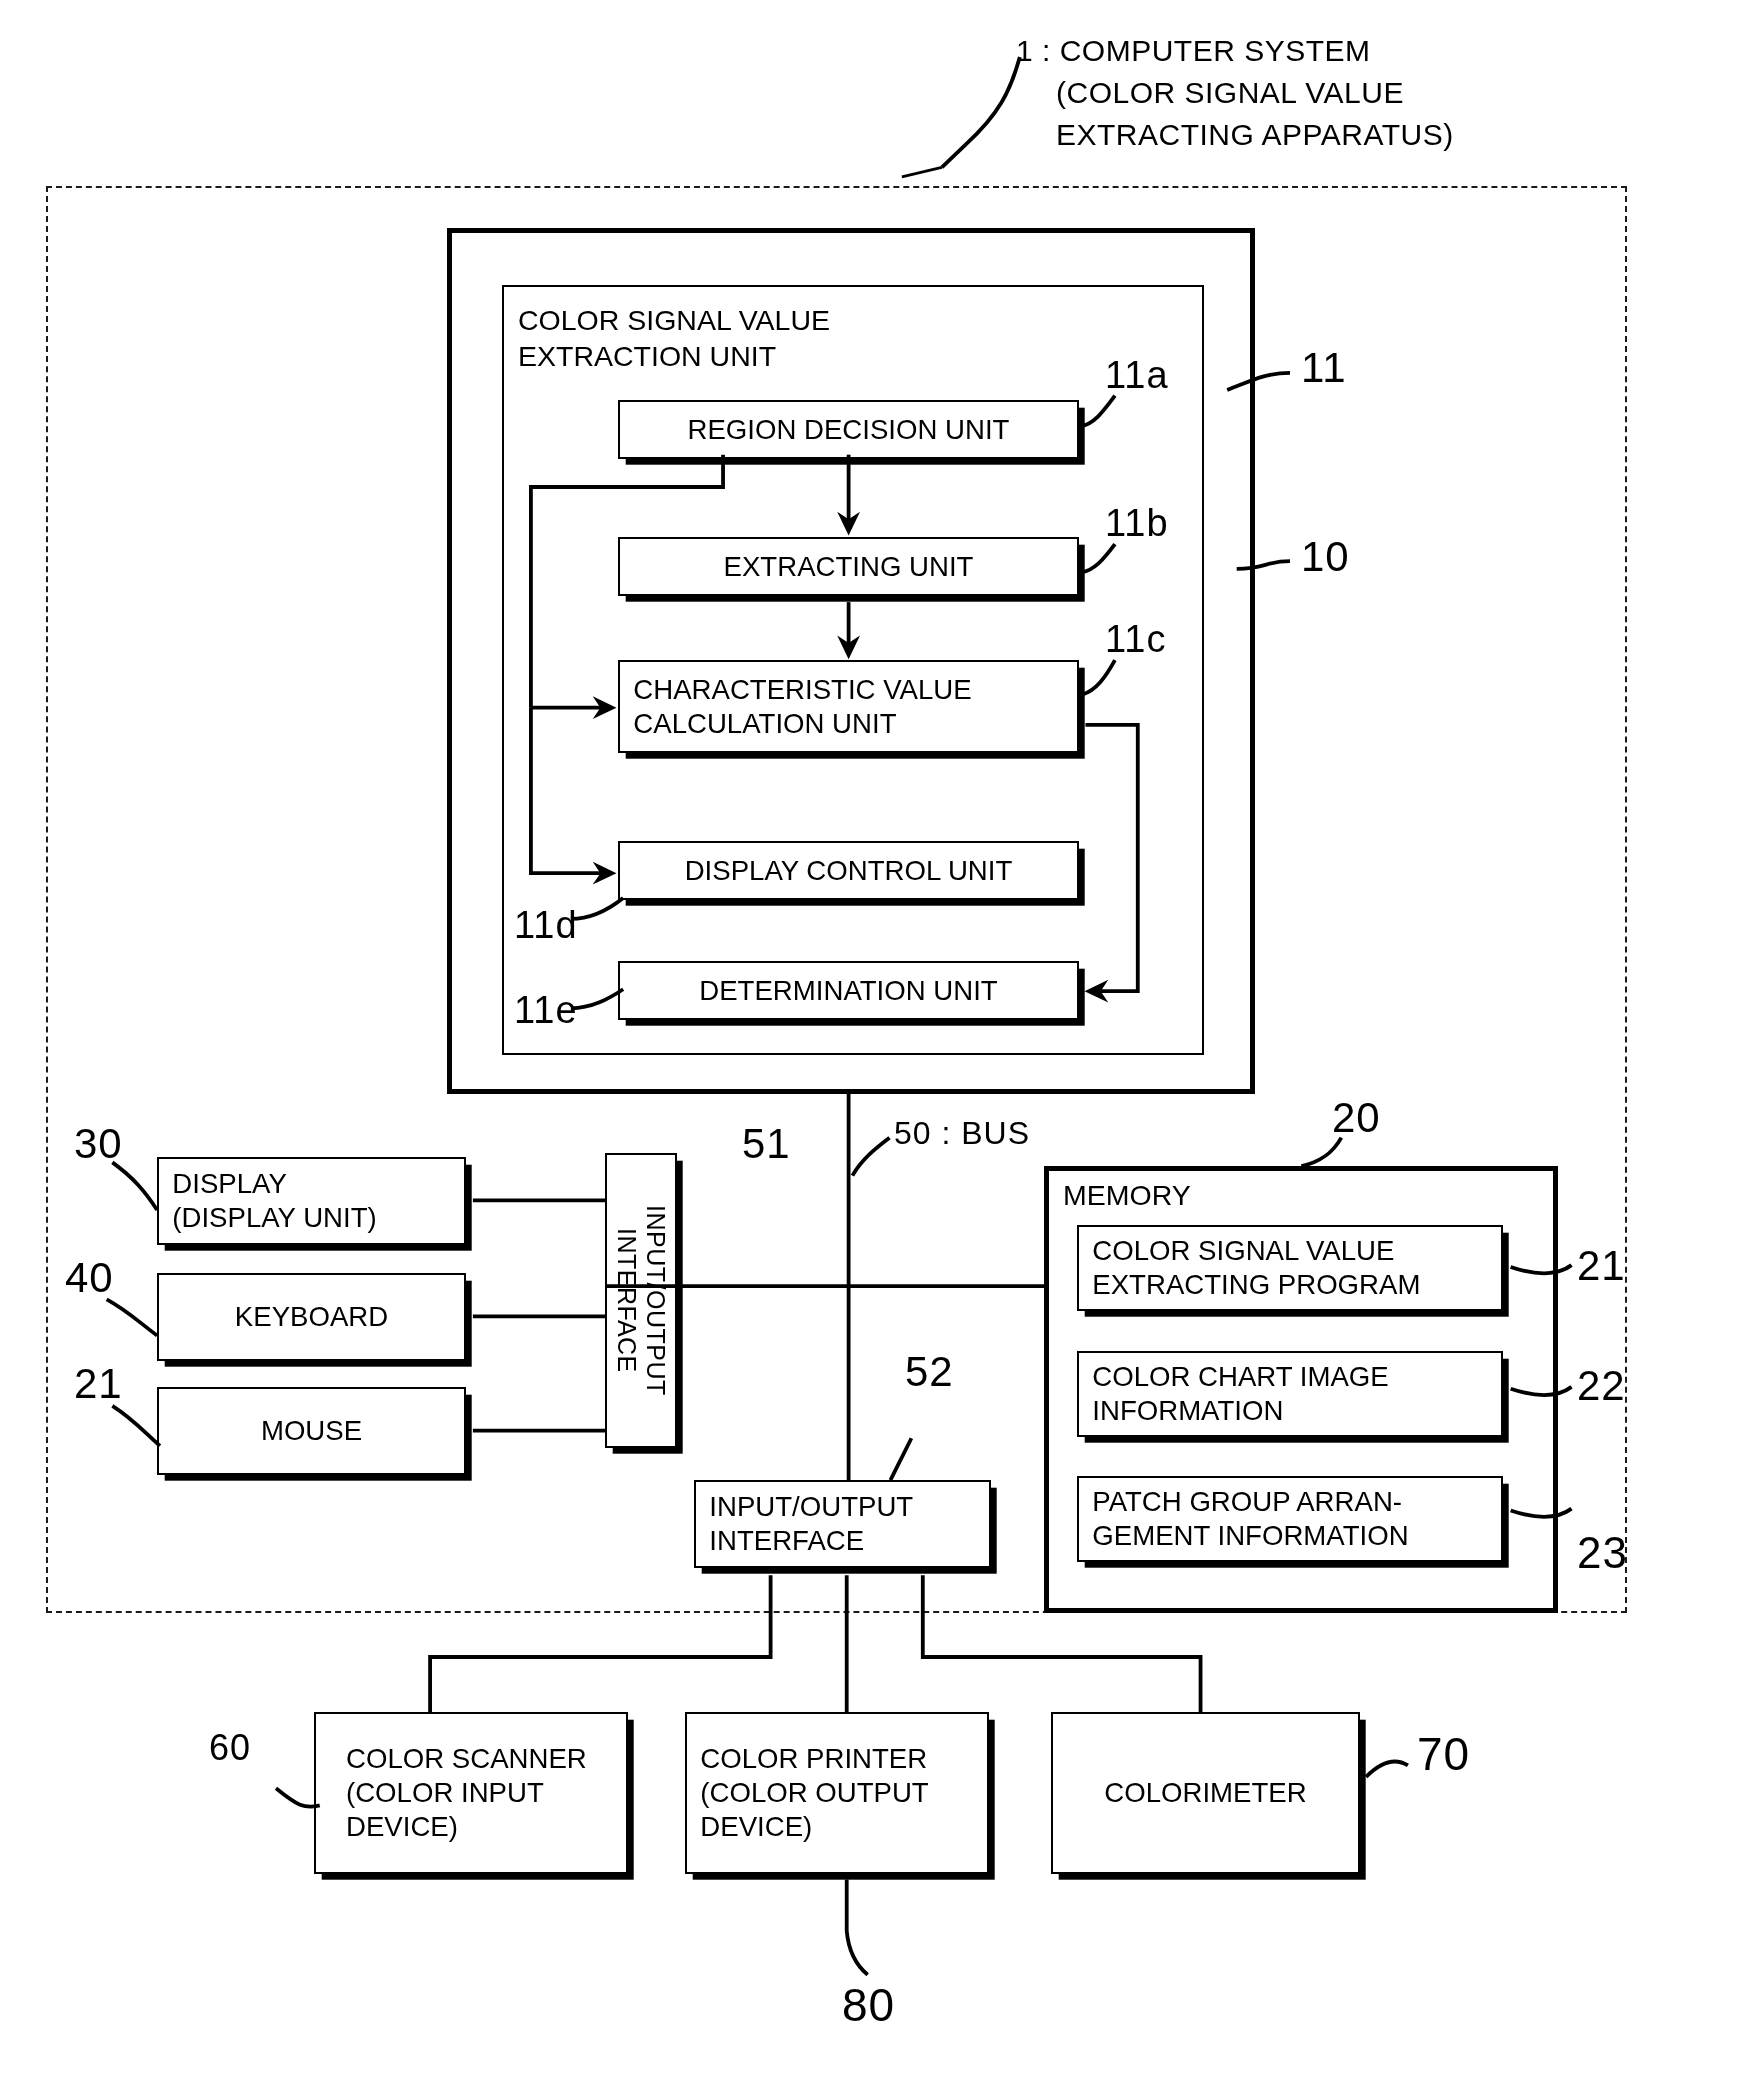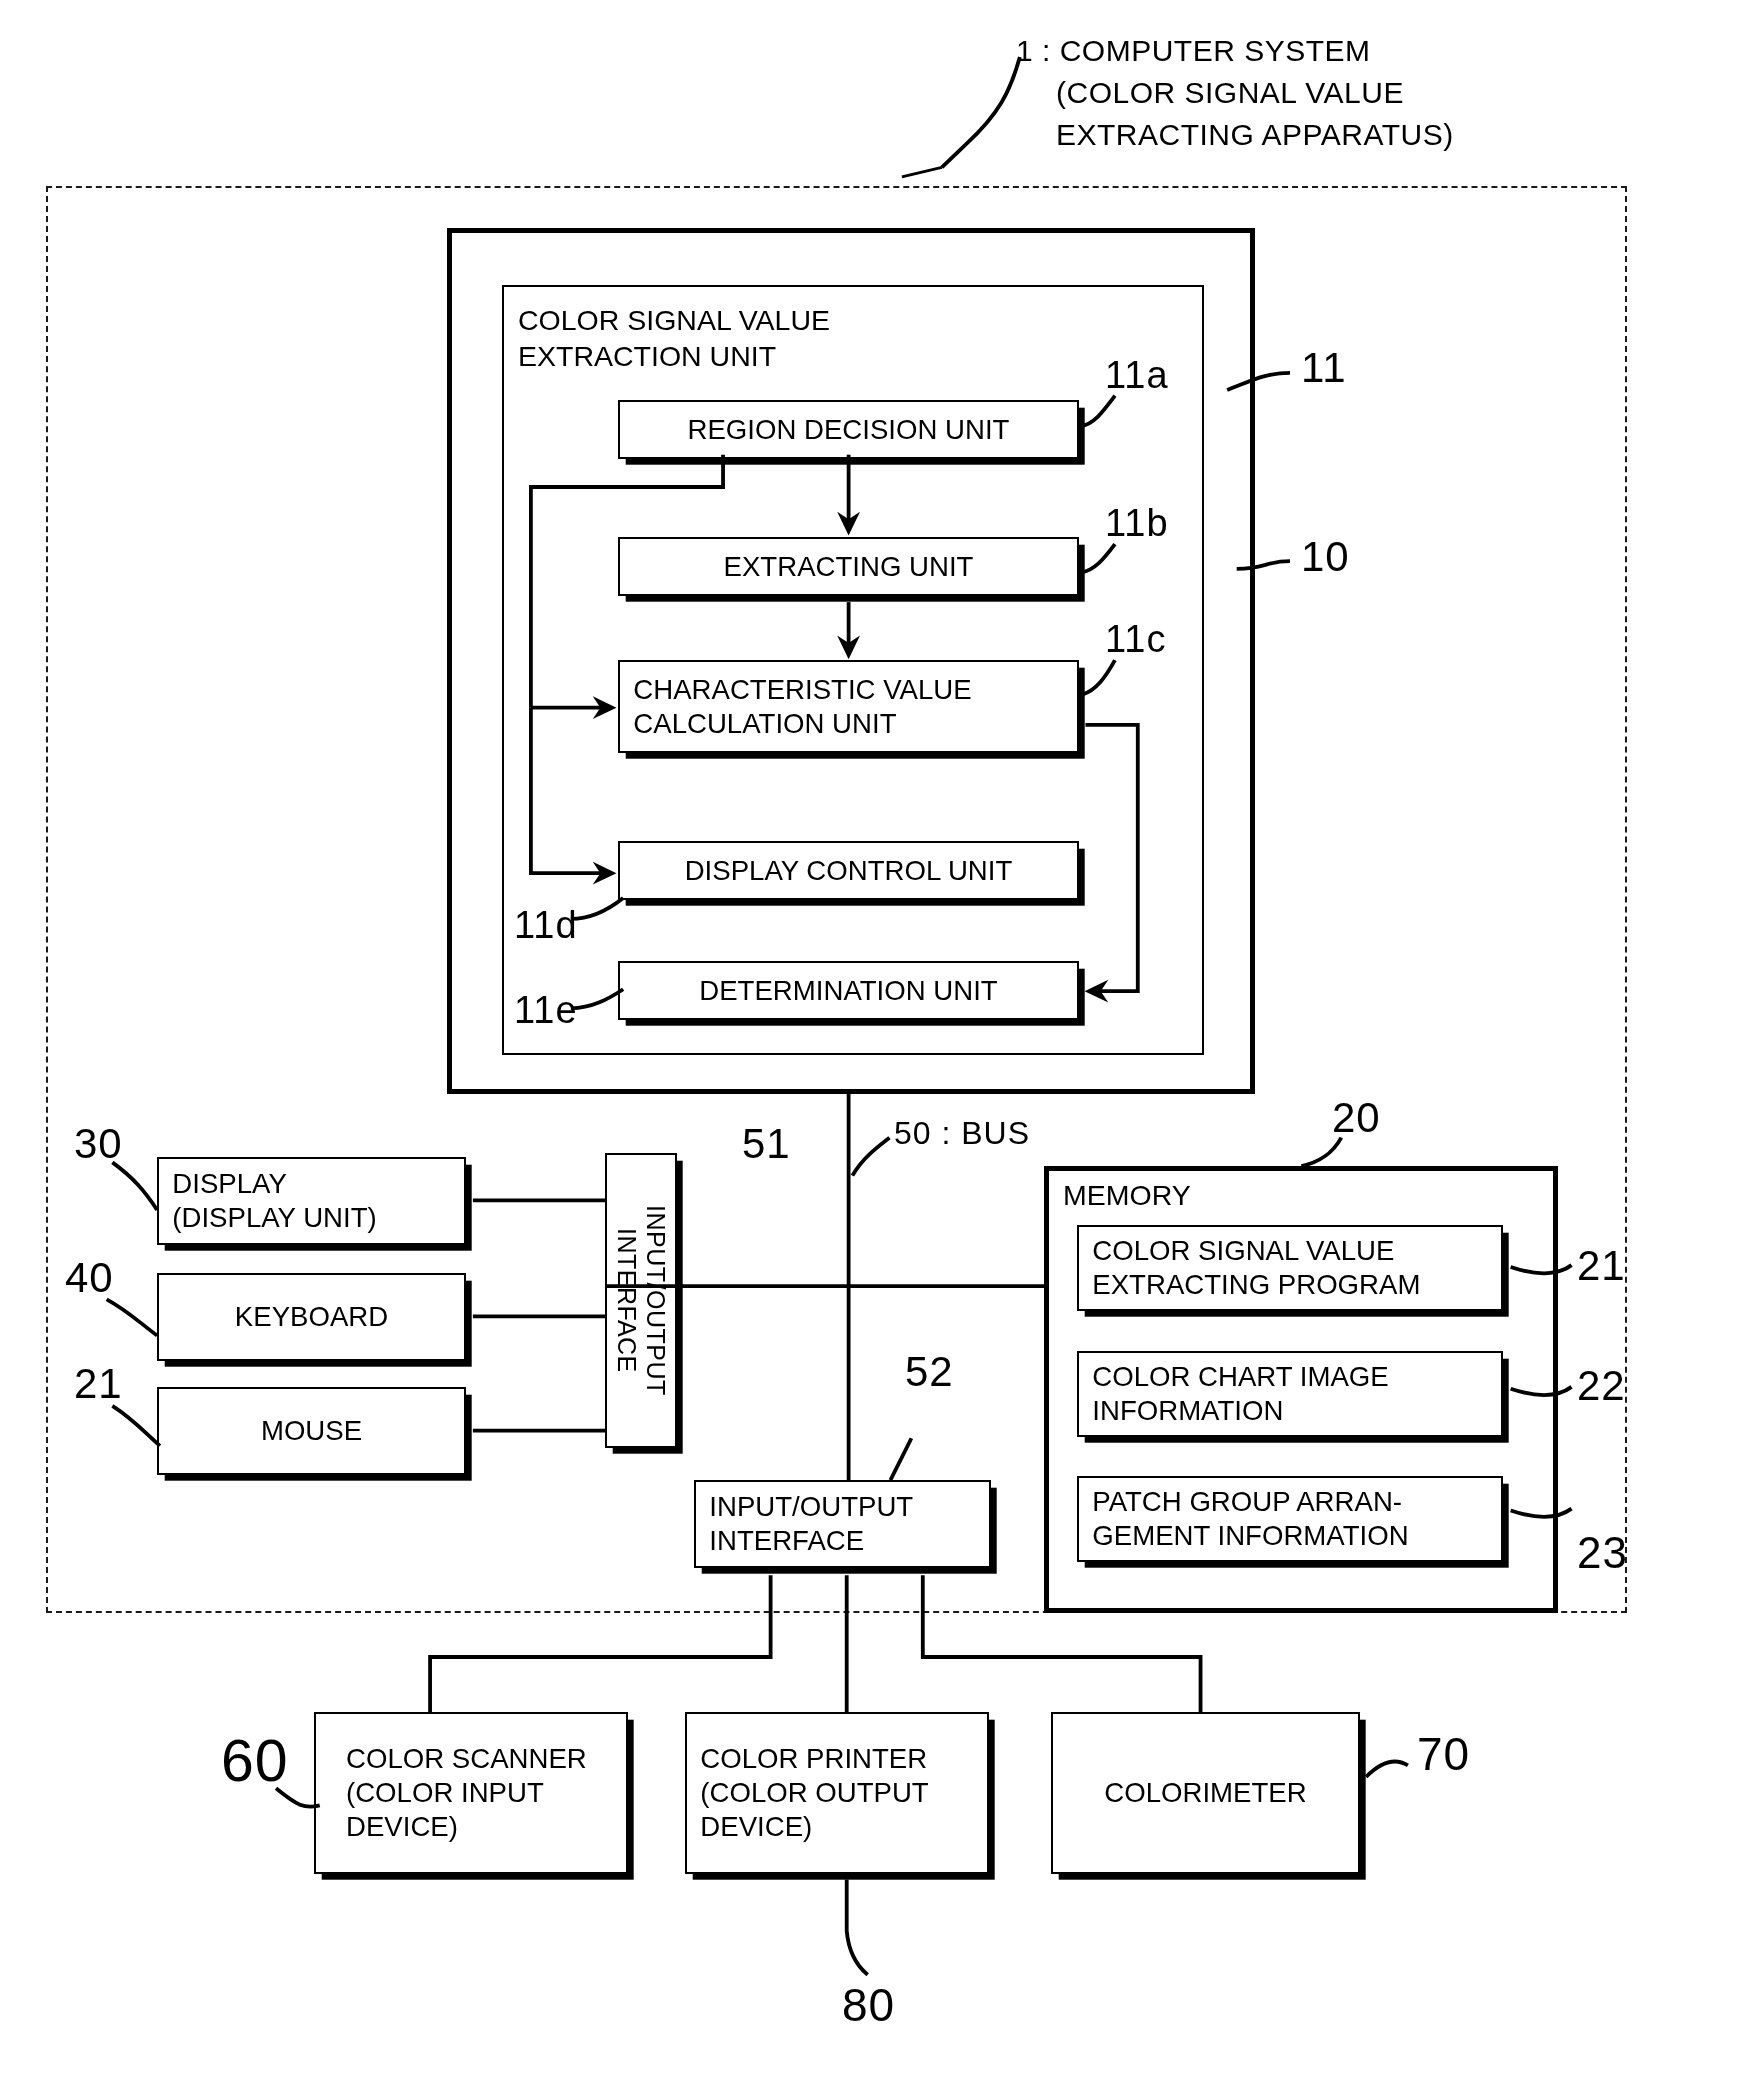--- a/index.html
+++ b/index.html
@@ -183,21 +183,21 @@
   <div class="ref" style="left:905px; top:1348px; font-size:42px;">52</div>
 
   <div class="pbox left" style="left:314px; top:1712px; width:314px; height:162px; padding-left:30px;">COLOR SCANNER
 (COLOR INPUT
 DEVICE)</div>
   <div class="pbox left" style="left:685px; top:1712px; width:304px; height:162px; padding-left:13.3px;">COLOR PRINTER
 (COLOR OUTPUT
 DEVICE)</div>
   <div class="pbox" style="left:1051px; top:1712px; width:309px; height:162px;">COLORIMETER</div>
 
-  <div class="ref" style="left:221px; top:1727px; font-size:59px;">60</div>
+  <div class="ref" style="left:209px; top:1727px; font-size:36px;">60</div>
   <div class="ref" style="left:1417px; top:1727px; font-size:46px;">70</div>
   <div class="ref" style="left:842px; top:1978px; font-size:46px;">80</div>
 
   <svg class="overlay" viewBox="0 0 1850 2193">
     <g stroke="#000" fill="none" stroke-width="4">
 
       <path d="M1072,60 C1062,96 1050,120 1015,152 L990,176" stroke-width="4"></path>
       <path d="M990,176 L948,186" stroke-width="3"></path>
 
       <path d="M1356,392 C1330,392 1316,400 1290,410" stroke-width="4"></path>

